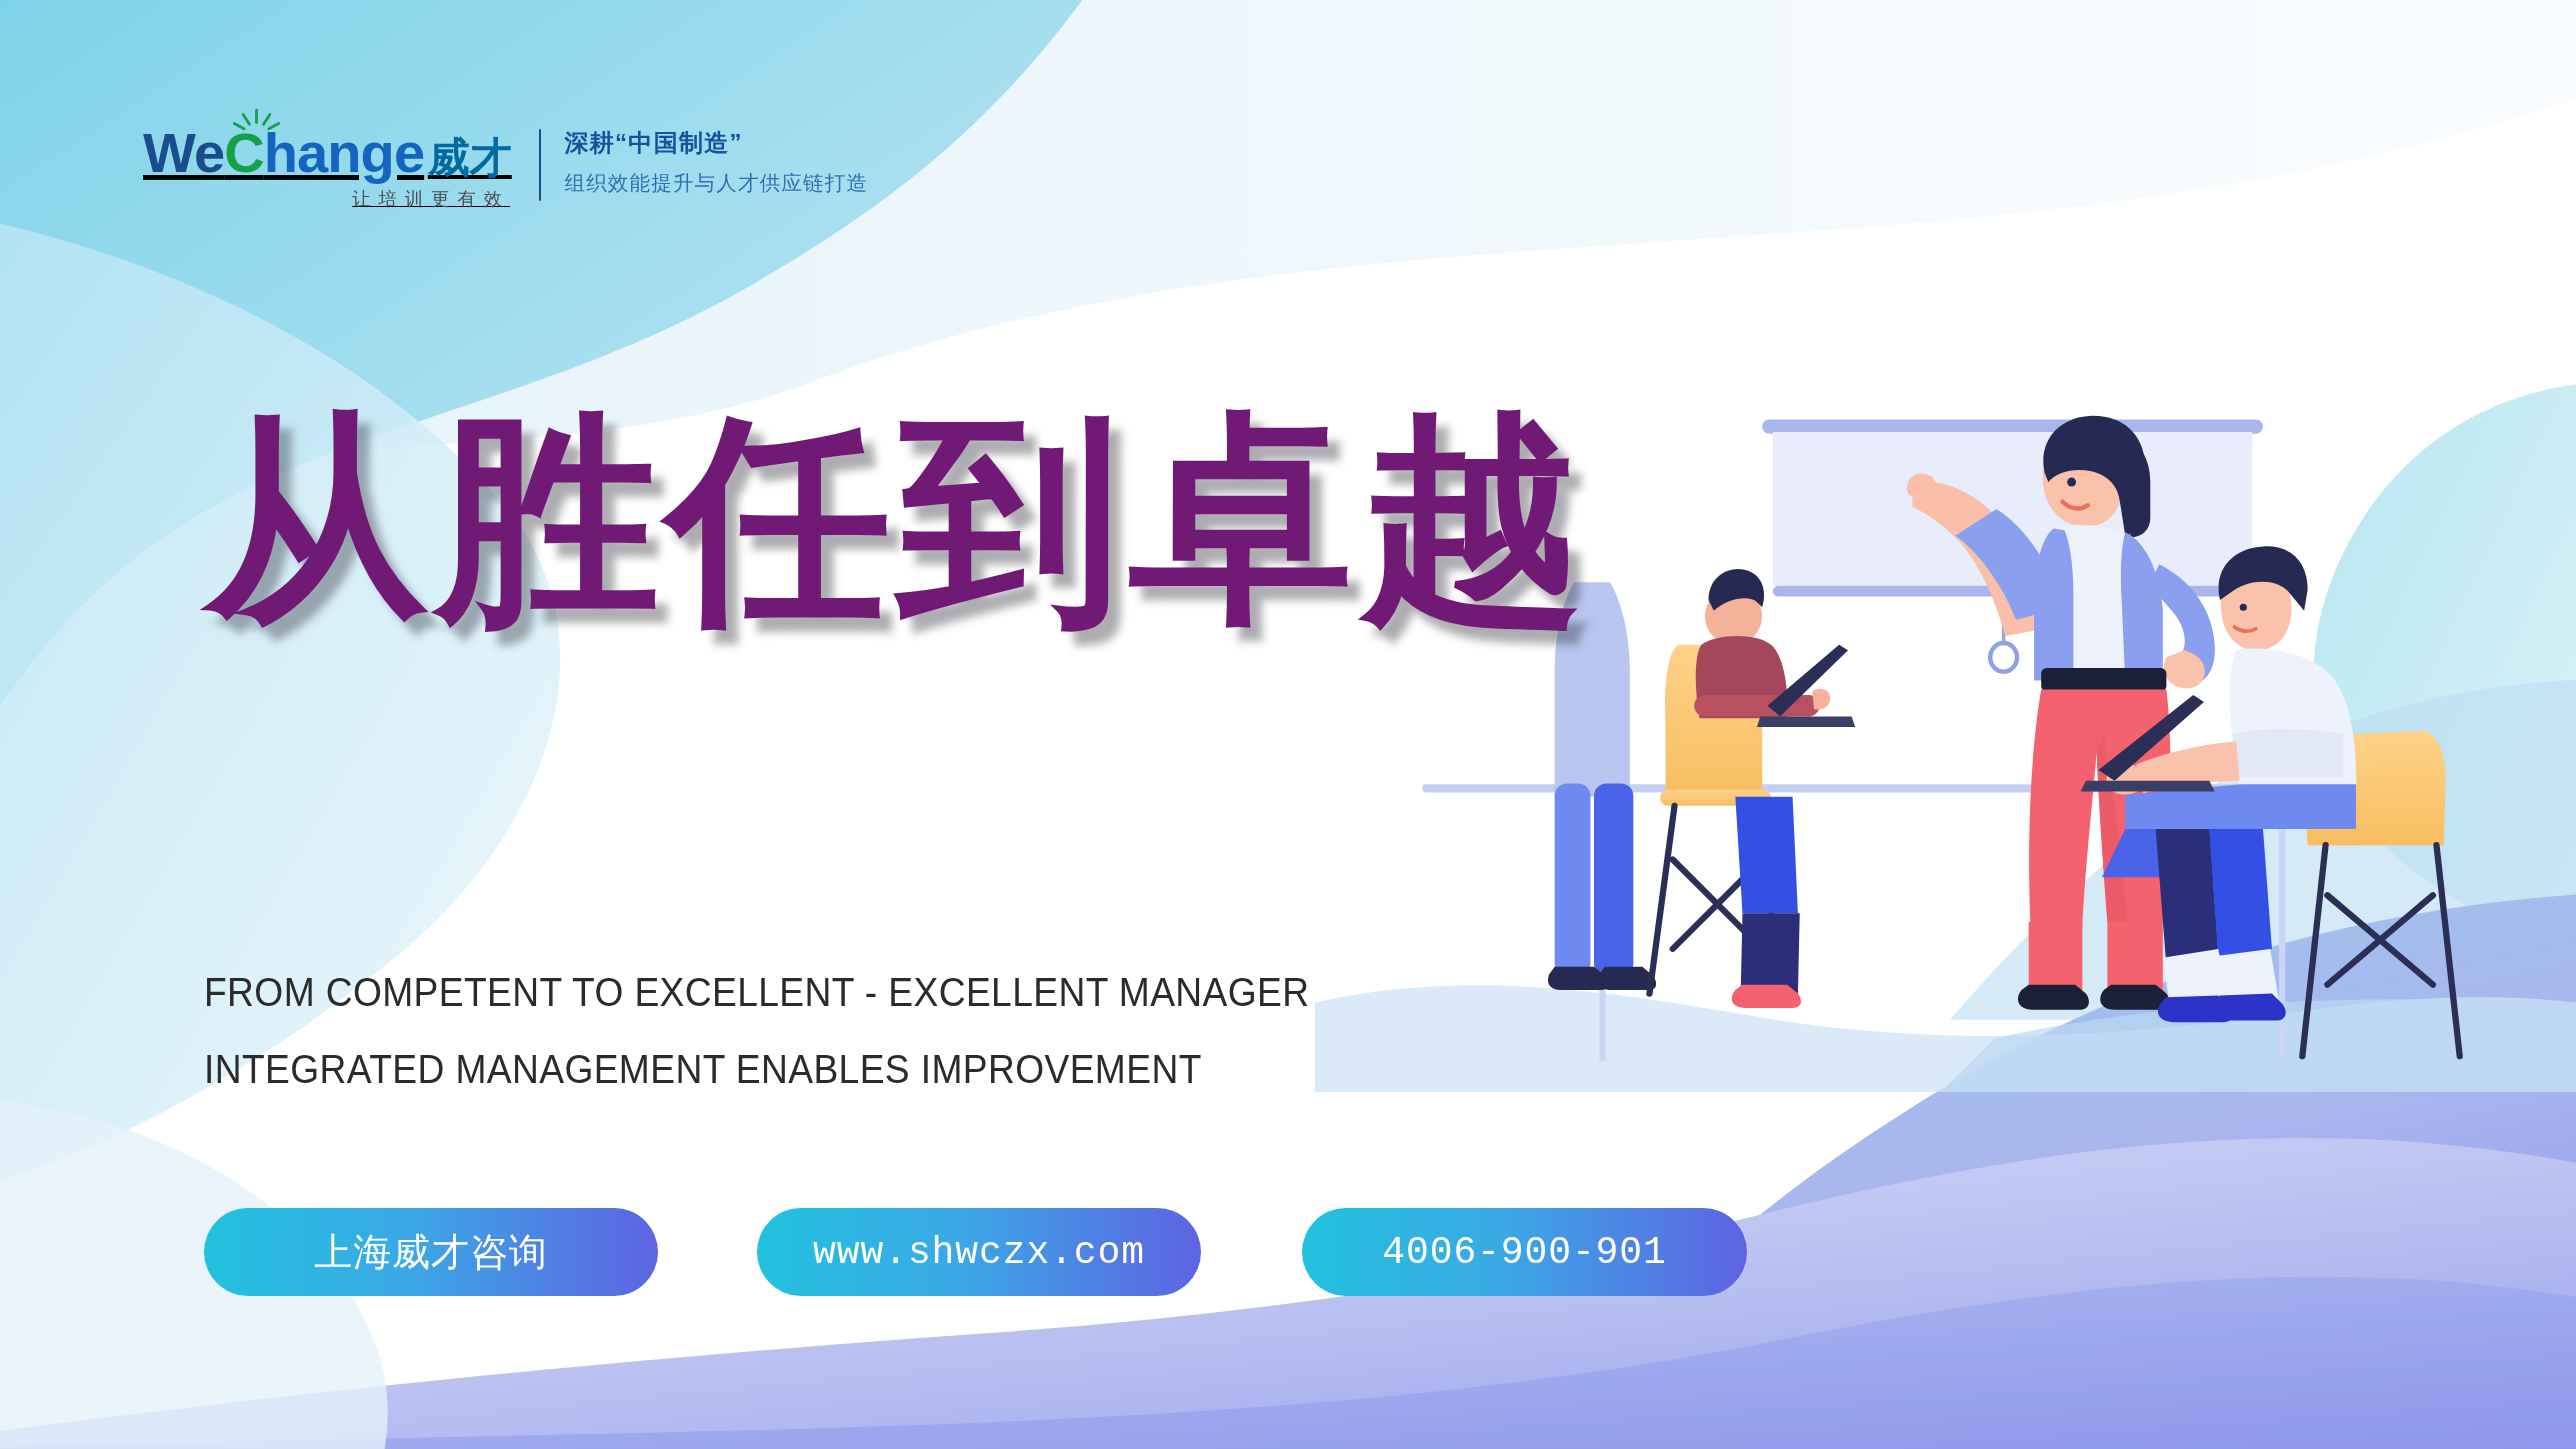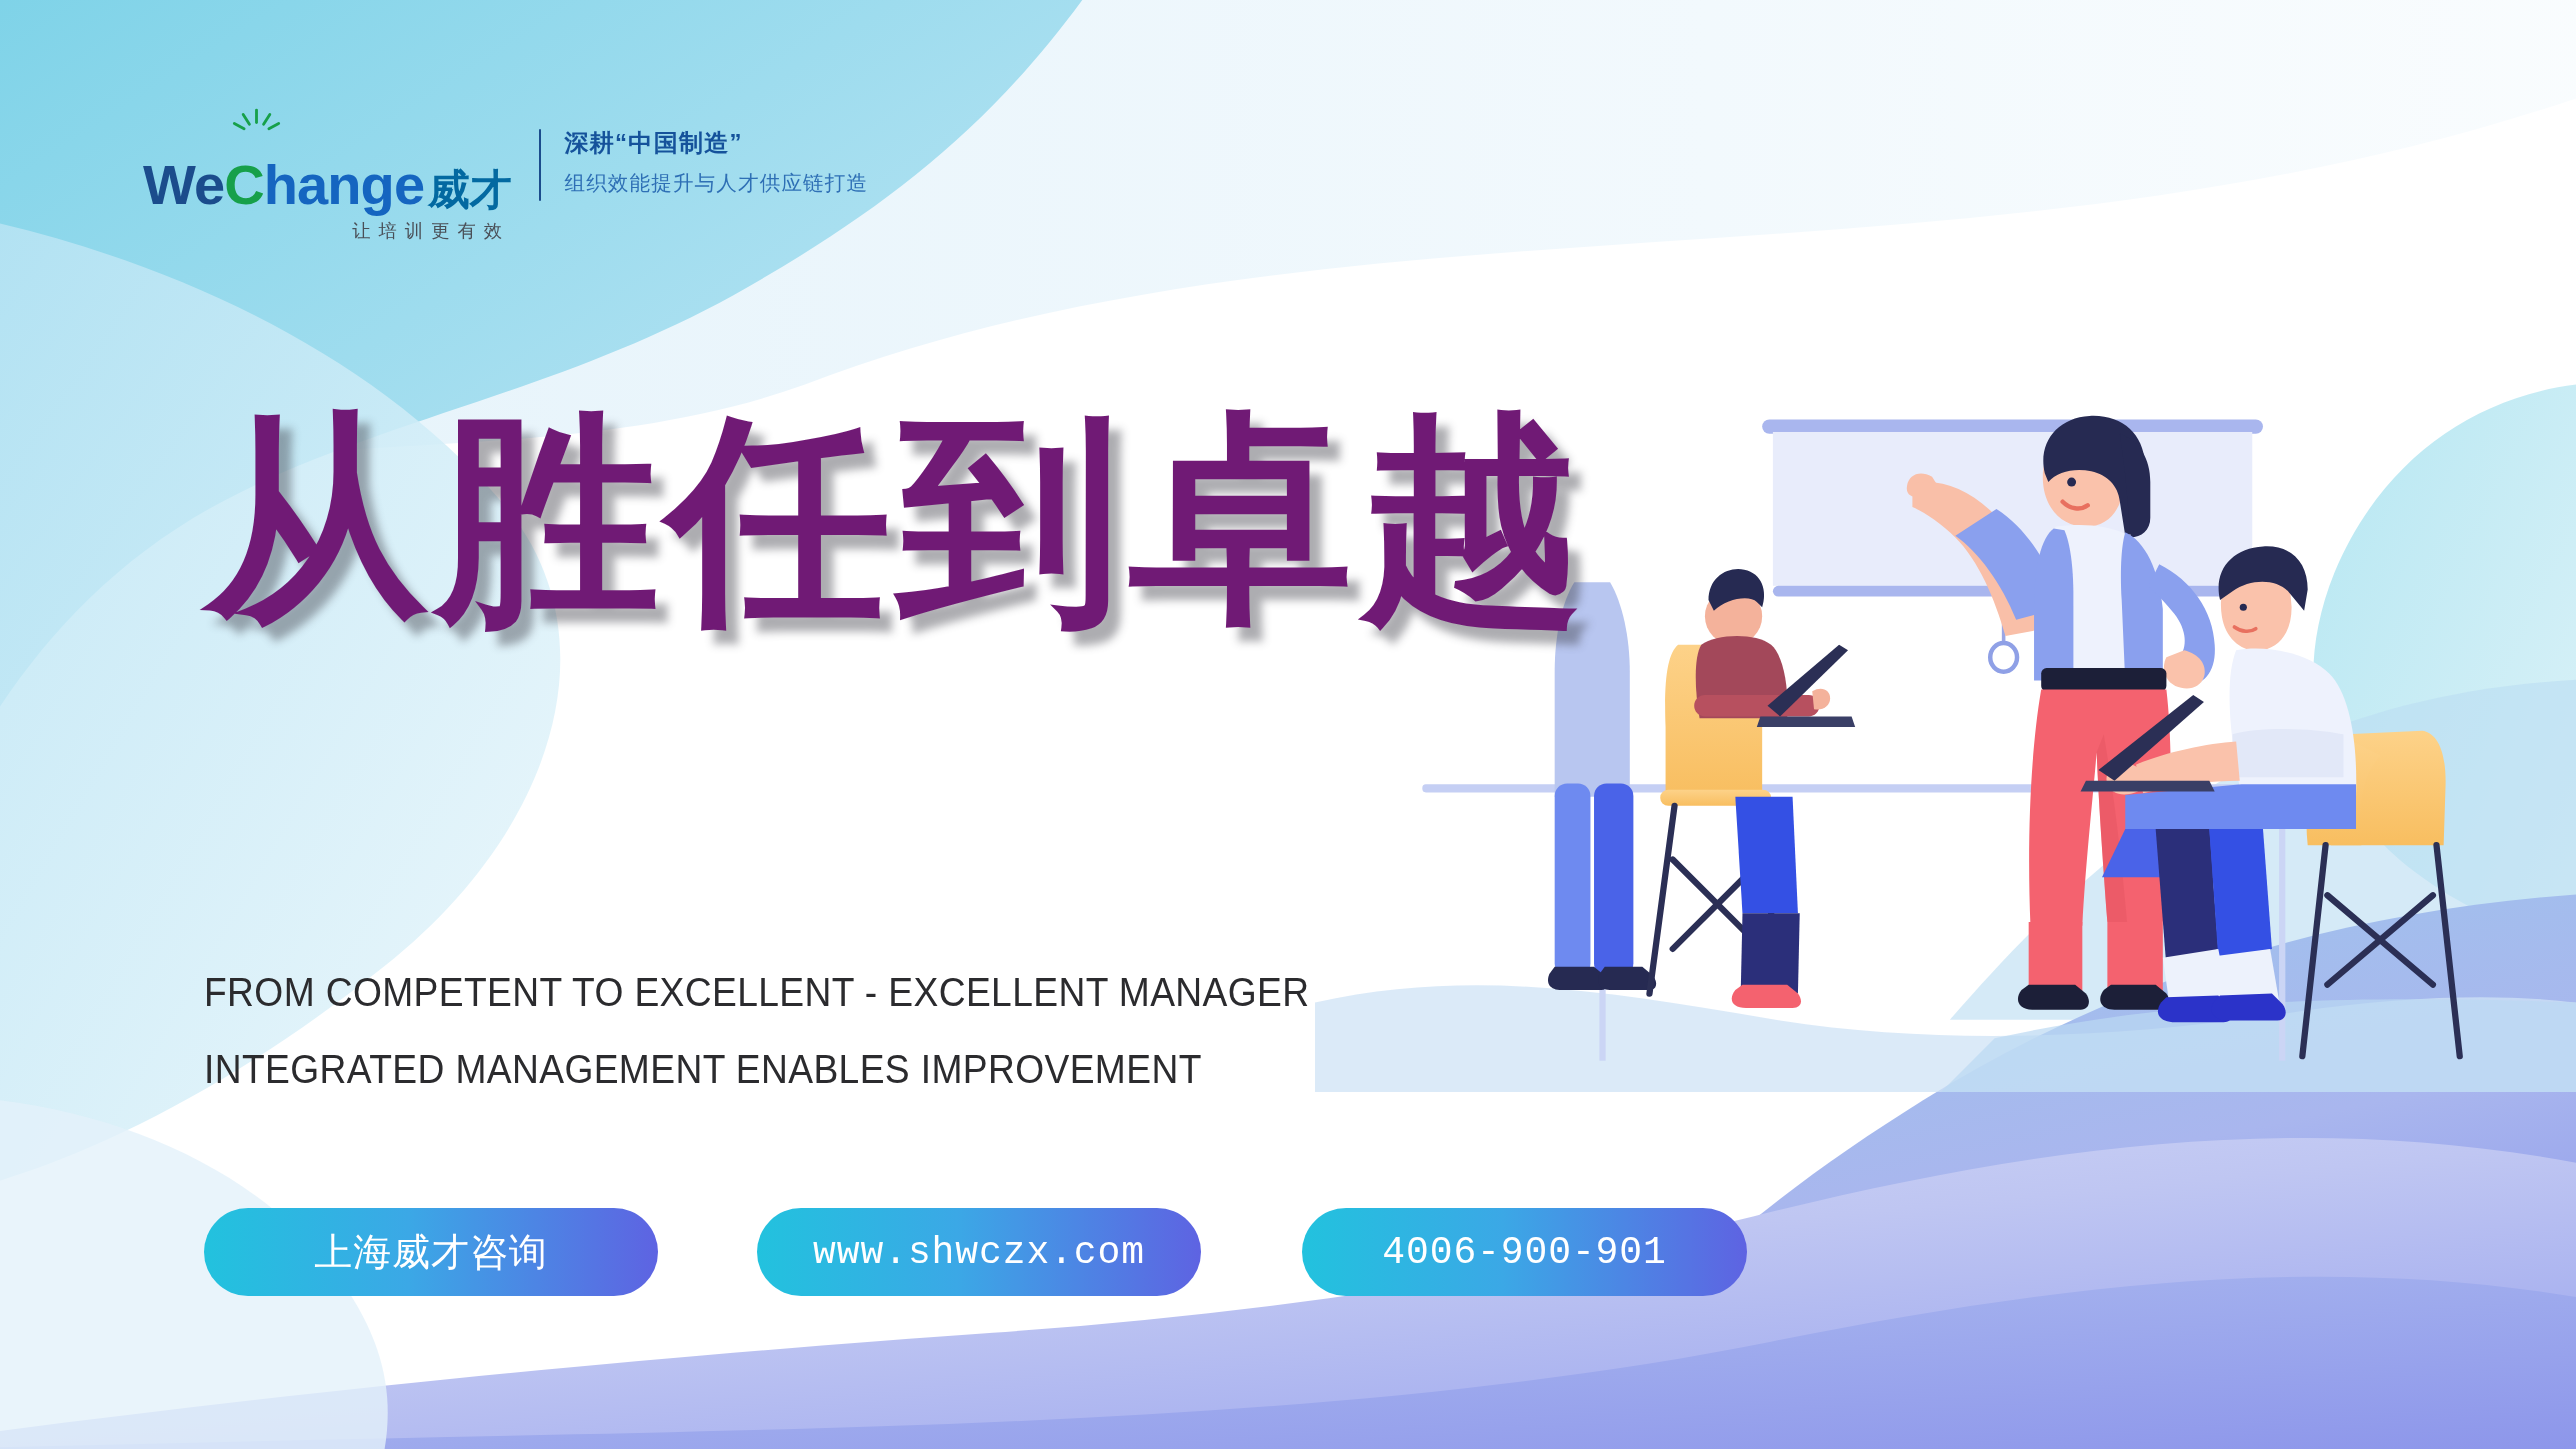--- a/index.html
+++ b/index.html
@@ -5,26 +5,26 @@
   * { margin:0; padding:0; box-sizing:border-box; }
   html,body { width:2576px; height:1449px; overflow:hidden; background:#fff; }
   body { font-family:"Liberation Sans","DejaVu Sans",sans-serif; }
 
   #stage { position:relative; width:2576px; height:1449px; background:#ffffff; overflow:hidden; }
 
   .bg-layer { position:absolute; inset:0; width:100%; height:100%; }
 
   
   .logo-block { position:absolute; left:143px; top:125px; display:flex; align-items:flex-start; z-index:40; }
-  .logo-left { display:flex; flex-direction:column; align-items:flex-end; }
+  .logo-left { display:flex; flex-direction:column; align-items:flex-end;text-decoration:underline; }
   .logo-wordmark { position:relative; font-size:56px; font-weight:700; letter-spacing:-0.9px; line-height:1.0;
                    white-space:nowrap; display:flex; align-items:baseline; }
   .lw-we   { color:#1B4C8C; font-family:"Liberation Sans",sans-serif; }
   .lw-c    { color:#17A04A; position:relative; }
-  .lw-rest { color:#1565C0;margin-top:32px; }
+  .lw-rest { color:#1565C0; }
   .lw-cn   { color:#0369a1; font-size:42px; font-weight:800; margin-left:3.6px; letter-spacing:0px; }
   .spark { position:absolute; left:86px; top:-17px; width:55px; height:29px; }
   .logo-tag { color:#4a4f57; font-size:18.3px; letter-spacing:8px; margin-top:4.5px; padding-right:1.8px; white-space:nowrap; font-weight:500;}
   .logo-div { width:2.7px; background:#1B4C8C; height:72px; margin:3.6px 23px 0 27px; border-radius:1.8px; }
   .logo-right { display:flex; flex-direction:column; justify-content:center; padding-top:1.8px; }
   .slogan1 { color:#15529B; font-size:24px; font-weight:800; letter-spacing:1.3px; white-space:nowrap; }
   .slogan2 { color:#2E6FB5; font-size:20.6px; font-weight:400; letter-spacing:1.1px; margin-top:9.8px; white-space:nowrap; }
 
   
   .headline { position:absolute; left:204px; top:403px; z-index:35;

